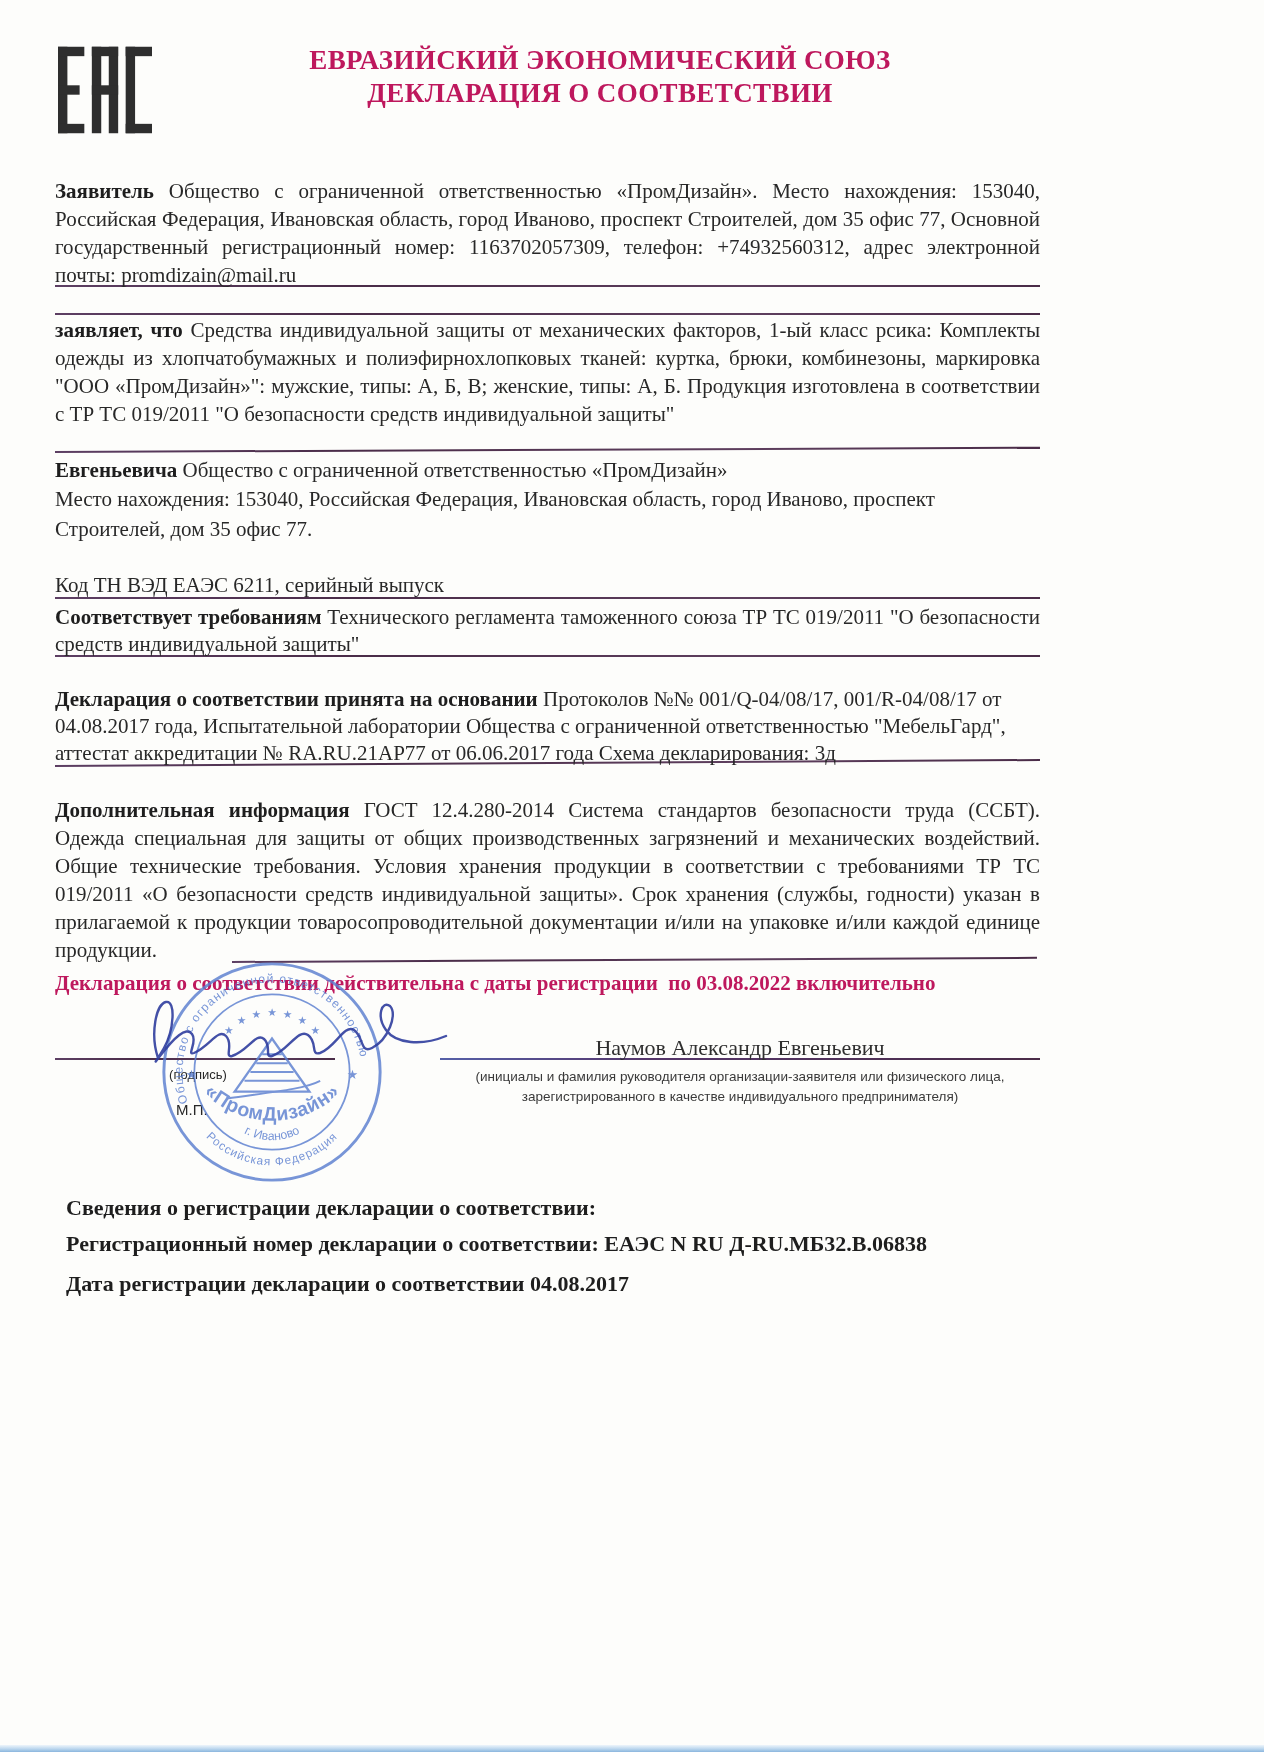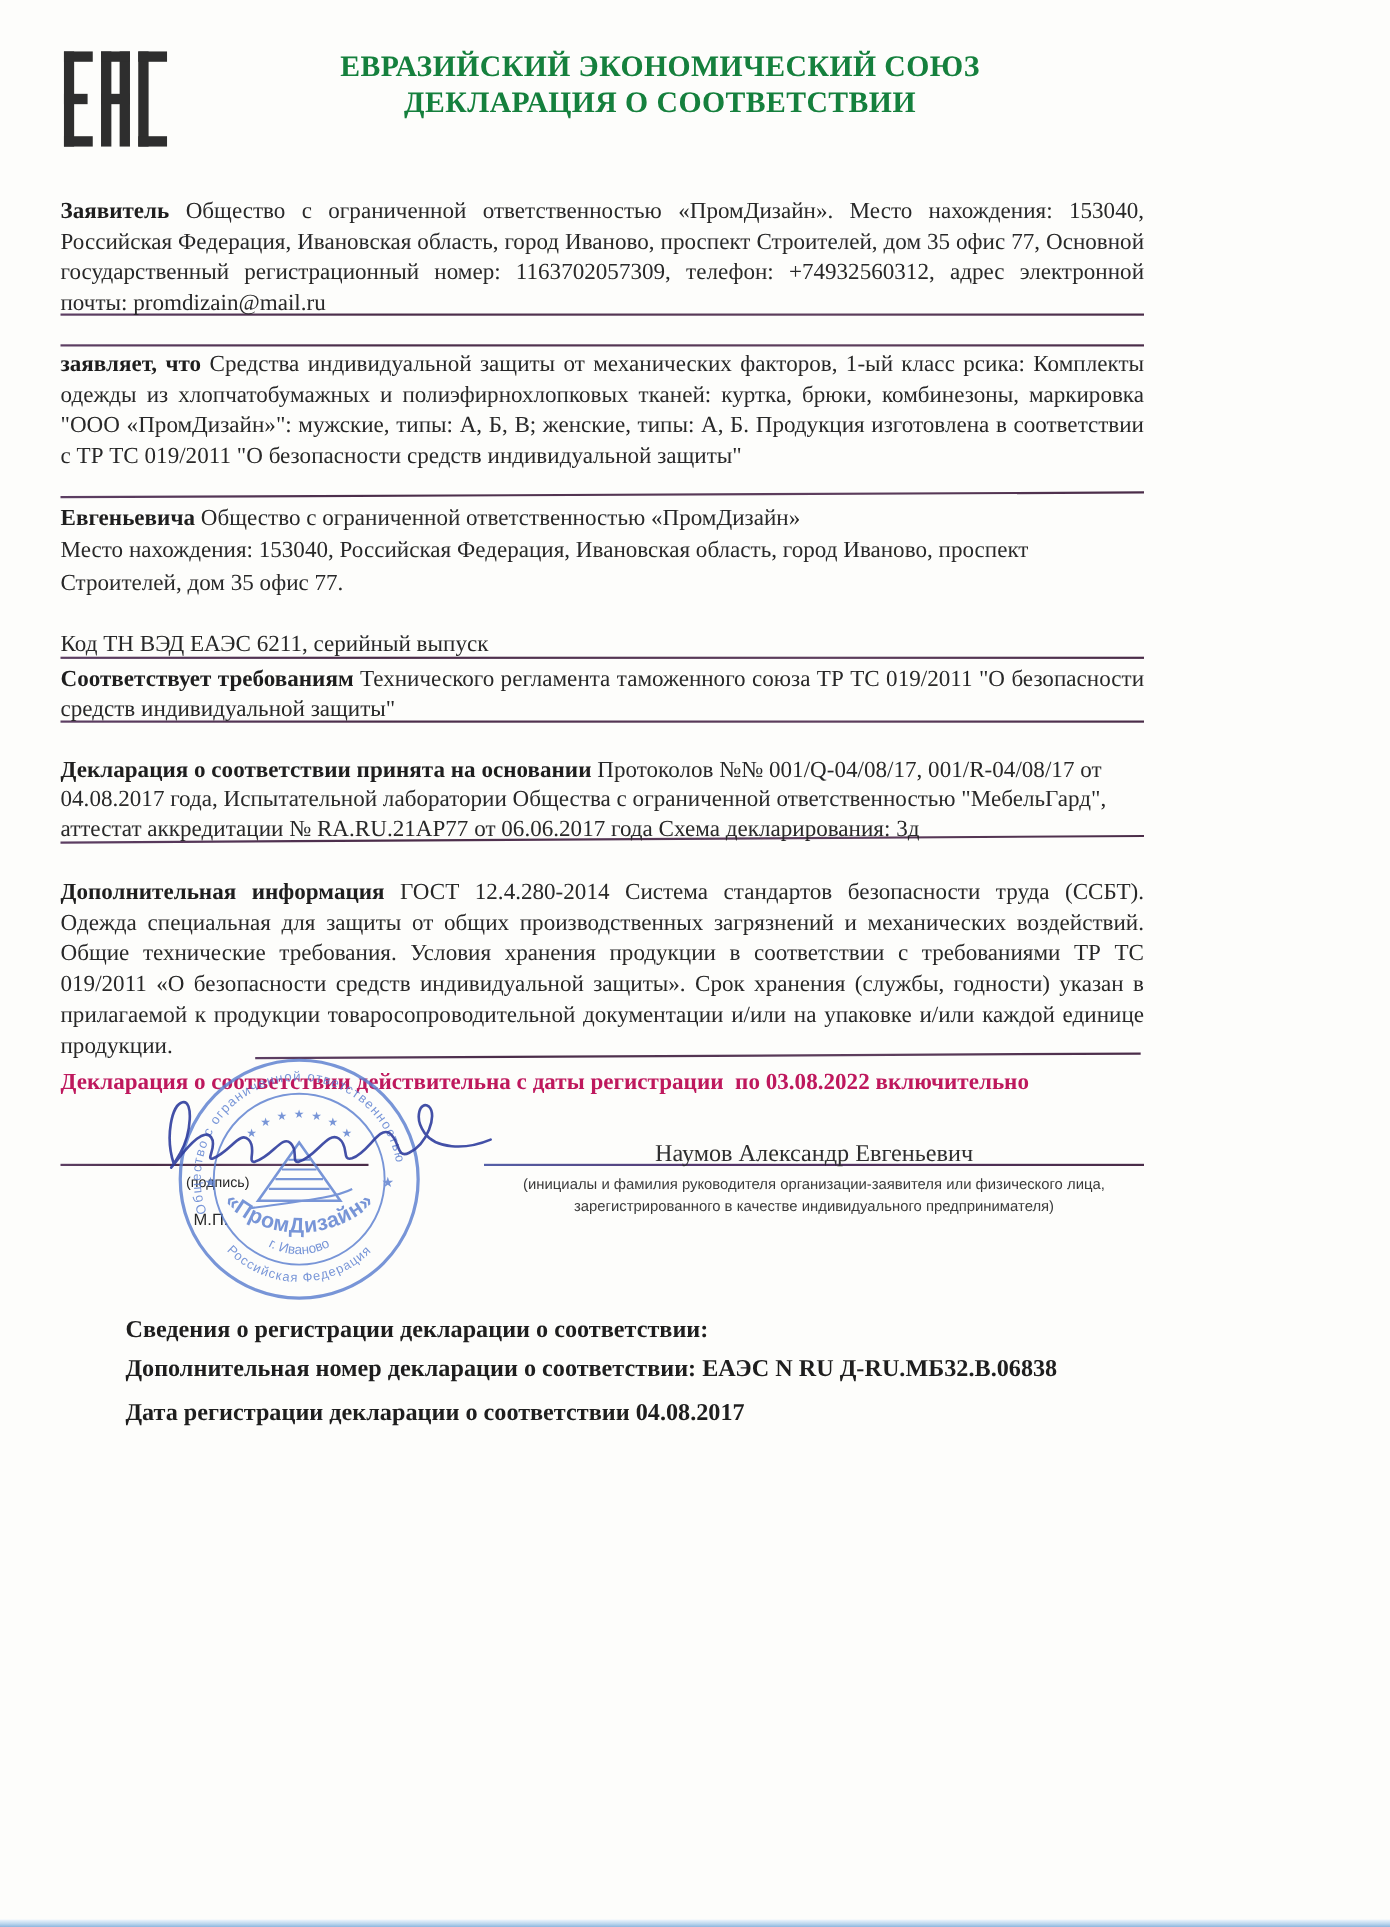--- a/index.html
+++ b/index.html
@@ -5,25 +5,25 @@
   html,body{margin:0;padding:0;background:#e8e8e8;}
   .page{position:relative;width:1264px;height:1752px;margin:0 auto;background:#fdfdfb;overflow:hidden;
         font-family:"Liberation Serif","DejaVu Serif",serif;color:#282828;}
   .abs{position:absolute;}
   .para{font-size:21px;line-height:28px;}
   .just{text-align:justify;}
   .para b{color:#1e1e1e;}
   .rule{position:absolute;height:2px;z-index:1;transform-origin:left center;
         background:linear-gradient(90deg,#5d3f63,#4a2c48 30%,#5e3f5e 70%,#4a2c48);}
   .rule.bluetint{background:linear-gradient(90deg,#5560a8,#55356a 35%,#4a2c48);}
-  .title{font-weight:bold;font-size:27px;line-height:33px;letter-spacing:.4px;text-align:center;color:#15803d;}
+  .title{font-weight:bold;font-size:27px;line-height:33px;letter-spacing:.4px;text-align:center;color:#be185d;}
   .boldline{font-weight:bold;font-size:21px;color:#be185d;}
   .sans{font-family:"Liberation Sans","DejaVu Sans",sans-serif;}
   .caption{font-size:13.5px;line-height:20px;color:#3a3a3a;text-align:center;}
-  .regrow{font-weight:bold;font-size:22px;line-height:26px;color:#1e1e1e;margin-left:48px;}
+  .regrow{font-weight:bold;font-size:22px;line-height:26px;color:#1e1e1e;}
   .stamp{z-index:3;opacity:.82;}
   .sig{z-index:4;}
   .scan-edge{position:absolute;left:0;right:0;bottom:0;height:7px;
         background:linear-gradient(#eef5fb,#bcd7ee 55%,#8ab5dd);}
   .txt-layer{z-index:2;}
 </style>
 </head>
 <body>
 
 <div class="page">
@@ -157,21 +157,21 @@
                C44,48 56,36 62,44 C68,52 56,66 64,63 C80,56 88,38 96,46
                C104,54 94,68 102,66 C118,61 126,42 134,49 C142,56 134,68 142,66
                C158,61 168,38 178,45 C188,52 180,66 190,63 C205,58 214,34 224,40
                C234,47 230,64 242,58 C258,50 268,24 260,16 C252,10 246,26 256,40
                C266,54 292,56 316,46"></path>
     </g>
   </svg>
 
   <div class="abs regrow txt-layer" style="left:66px;top:1195px;width:980px">Сведения о регистрации декларации о соответствии:</div>
   <div class="abs regrow txt-layer" style="left:66px;top:1231px;width:1020px">
-    <span>Дополнительная номер декларации о соответствии:</span>
+    <span>Регистрационный номер декларации о соответствии:</span>
     <span>ЕАЭС N RU Д-RU.МБ32.В.06838</span>
   </div>
   <div class="abs regrow txt-layer" style="left:66px;top:1271px;width:980px">
     <span>Дата регистрации декларации о соответствии</span>
     <span>04.08.2017</span>
   </div>
 
   <div class="scan-edge"></div>
 </div>
 

